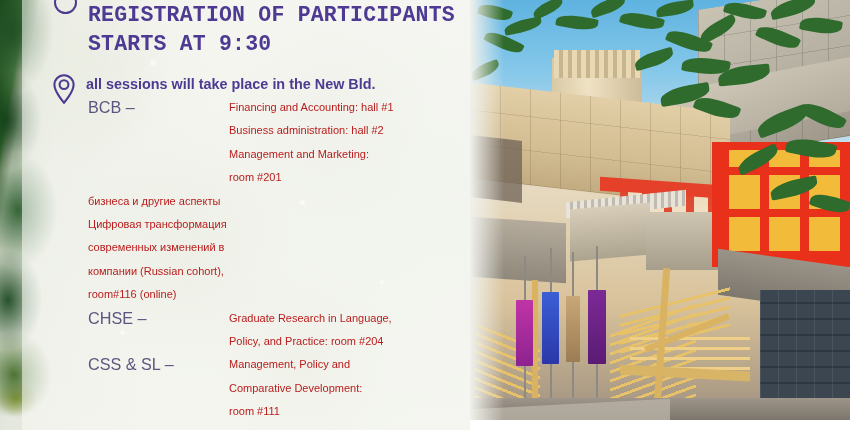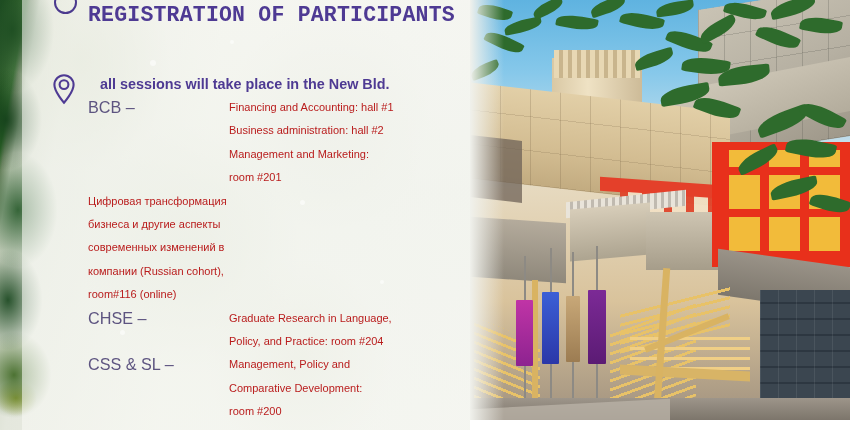--- a/index.html
+++ b/index.html
@@ -140,21 +140,21 @@
     position:absolute;left:88px;top:1px;width:372px;
     color:#4e3a93;font-size:21.5px;font-weight:bold;line-height:29px;
     letter-spacing:.2px;
     font-family:Liberation Mono, monospace;
   }
   .title div{white-space:nowrap;}
 
   .pin{position:absolute;left:50px;top:73px;width:28px;height:32px;}
 
   .subhead{
-    position:absolute;left:100px;top:75px;width:380px;
+    position:absolute;left:86px;top:75px;width:380px;
     color:#4e3a93;font-size:14.4px;font-weight:bold;line-height:19px;white-space:nowrap;
   }
 
   .list{position:absolute;left:88px;top:96px;width:382px;}
   .row{display:flex;align-items:flex-start;gap:39px;}
   .row-code{
     flex:0 0 102px;color:#5d5480;font-size:16.2px;line-height:23.4px;white-space:nowrap;
   }
   .row-desc{
     flex:1 1 auto;color:#b91c1c;font-size:11px;line-height:23.4px;
@@ -251,20 +251,21 @@
     <div class="photo-fade"></div>
     <div class="photo-fade-b"></div>
   </div>
 
   <div class="content">
 
     <div class="clock-stub"></div>
 
     <div class="title">
       <div>REGISTRATION OF PARTICIPANTS</div>
+      <div>STARTS AT 9:30</div>
     </div>
 
     <div class="pin">
       <svg width="28" height="32" viewBox="0 0 28 32" fill="none">
         <path d="M14 2.2c-5.3 0-9.6 4.3-9.6 9.6 0 7.1 9.6 17.9 9.6 17.9s9.6-10.8 9.6-17.9c0-5.3-4.3-9.6-9.6-9.6z" stroke="#4e3a93" stroke-width="2.1" fill="none"></path>
         <circle cx="14" cy="11.6" r="4.4" stroke="#4e3a93" stroke-width="2.1" fill="none"></circle>
       </svg>
     </div>
 
     <div class="subhead">all sessions will take place in the New Bld.</div>
@@ -276,41 +277,41 @@
         <div class="row-desc">
           <div>Financing and Accounting: hall #1</div>
           <div>Business administration: hall #2</div>
           <div>Management and Marketing:</div>
           <div>room #201</div>
         </div>
       </div>
 
       <div class="row">
         <div class="row-desc">
+          <div>бизнеса и другие аспекты</div>
           <div>Цифровая трансформация</div>
-          <div>бизнеса и другие аспекты</div>
           <div>современных изменений в</div>
           <div>компании (Russian cohort),</div>
           <div>room#116 (online)</div>
         </div>
       </div>
 
       <div class="row">
         <div class="row-code">CHSE –</div>
         <div class="row-desc">
           <div>Graduate Research in Language,</div>
           <div>Policy, and Practice: room #204</div>
         </div>
       </div>
 
       <div class="row">
         <div class="row-code">CSS &amp; SL –</div>
         <div class="row-desc">
           <div>Management, Policy and</div>
           <div>Comparative Development:</div>
-          <div>room #200</div>
+          <div>room #111</div>
           <div>Politics, Media, and Governance in</div>
         </div>
       </div>
 
     </div>
   </div>
 </div>
 
 </body></html>

